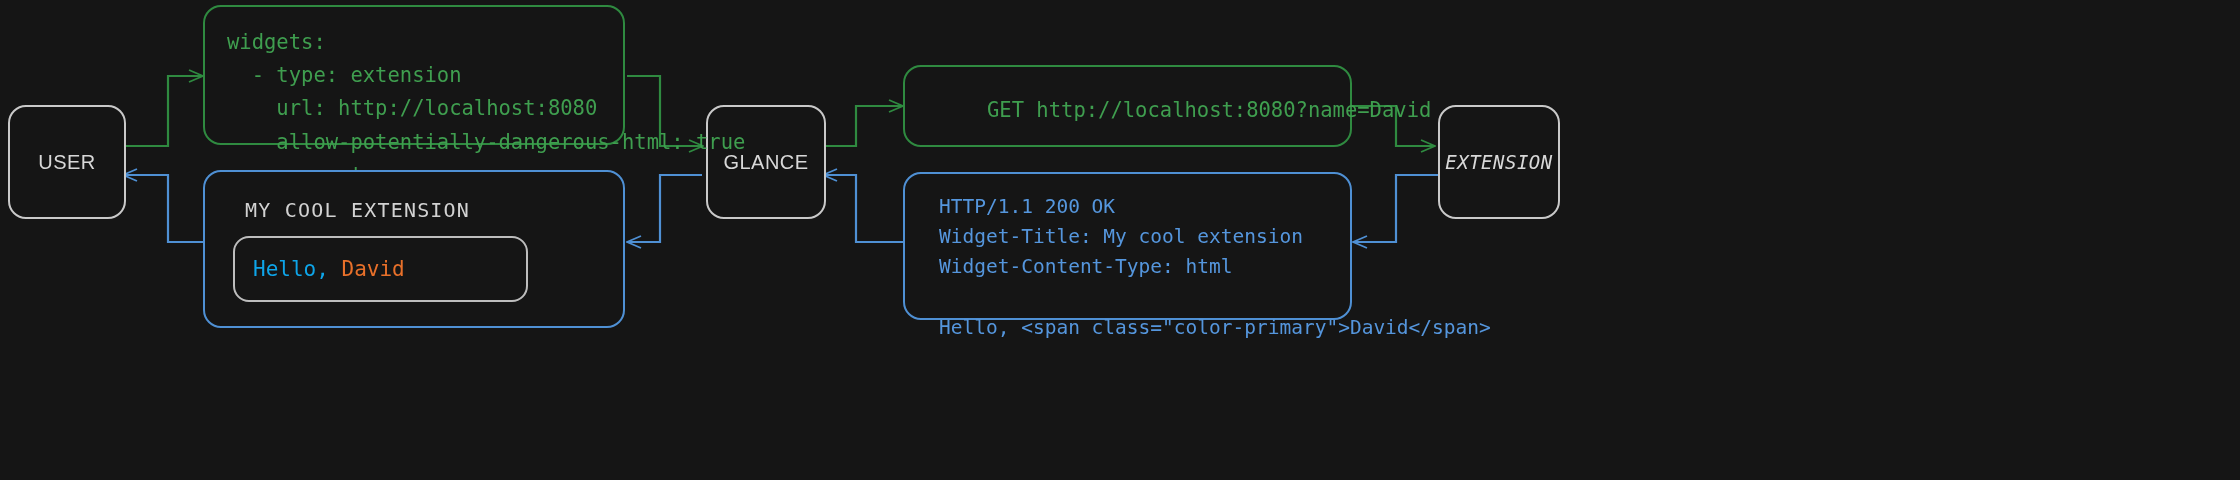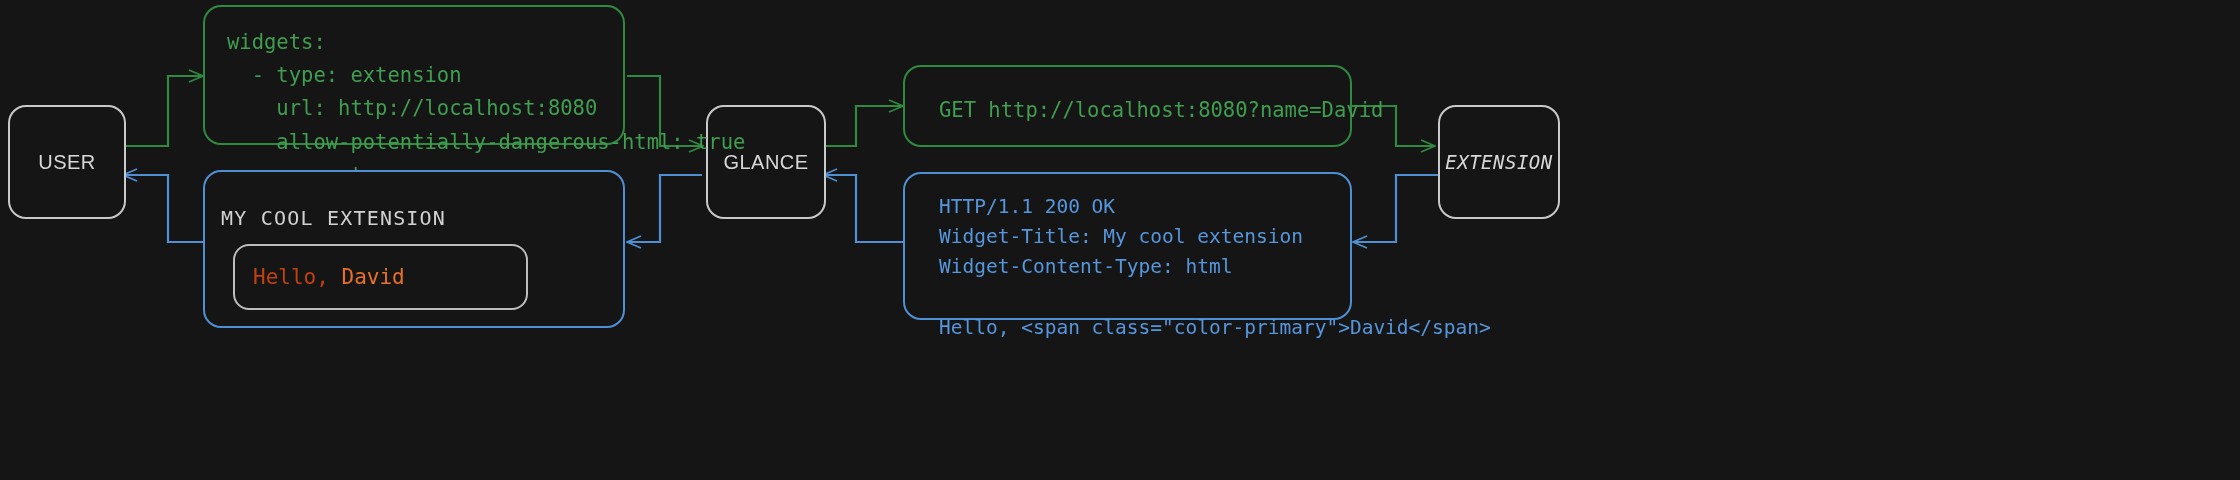--- a/index.html
+++ b/index.html
@@ -22,21 +22,21 @@
   .code{font-family:"DejaVu Sans Mono","Liberation Mono",monospace;
         font-size:20.5px;line-height:1.62;white-space:pre;margin:0;}
   .code.green{color:#3f9e4f;}
   .code.blue{color:#5596dd;}
 
   .widget-title{font-family:"DejaVu Sans Mono","Liberation Mono",monospace;
         font-size:20px;color:#d2d2d2;letter-spacing:1.2px;}
   .widget-inner{border:2px solid #bdbdbd;border-radius:16px;box-sizing:border-box;
         display:flex;align-items:center;}
   .widget-text{font-family:"DejaVu Sans Mono","Liberation Mono",monospace;
-        font-size:21px;color:#c2410c;padding-left:18px;}
+        font-size:21px;color:#0ea5e9;padding-left:18px;}
   .accent{color:#e8702a;}
 </style>
 </head>
 <body>
 
 <div id="stage">
 
   <svg class="wires" viewBox="0 0 2240 480" xmlns="http://www.w3.org/2000/svg">
     <defs>
       <marker id="agr" markerWidth="16" markerHeight="14" refX="14" refY="7" orient="auto" markerUnits="userSpaceOnUse">
@@ -76,34 +76,34 @@
 
   <div class="card green" style="left:203px;top:5px;width:422px;height:140px;">
     <pre class="code green" style="padding:19px 0 0 22px;">widgets:
   - type: extension
     url: http://localhost:8080
     allow-potentially-dangerous-html: true
     parameters:
       name: David</pre>
   </div>
 
-  <div class="card green" style="left:903px;top:65px;width:449px;height:82px;">
+  <div class="card green" style="left:903px;top:65px;width:449px;height:82px;padding-left:48px;">
     <pre class="code green" style="padding:27px 0 0 34px;">GET http://localhost:8080?name=David</pre>
   </div>
 
   <div class="card blue" style="left:903px;top:172px;width:449px;height:148px;">
     <pre class="code blue" style="padding:18px 12px 0 34px;font-size:19.5px;line-height:1.55;">HTTP/1.1 200 OK
 Widget-Title: My cool extension
 Widget-Content-Type: html
 
 Hello, &lt;span class="color-primary"&gt;David&lt;/span&gt;</pre>
   </div>
 
   <div class="card blue" style="left:203px;top:170px;width:422px;height:158px;">
-    <div class="widget-title" style="padding:26px 0 0 16px;margin-top:8px;">MY COOL EXTENSION</div>
+    <div class="widget-title" style="padding:26px 0 0 40px;">MY COOL EXTENSION</div>
     <div class="widget-inner" style="margin:14px 0 0 28px;width:295px;height:66px;">
       <span>
         <span class="widget-text">Hello, </span><span class="widget-text accent" style="padding-left:0;text-align:right;">David</span>
       </span>
     </div>
   </div>
 
 </div>
 
 </body></html>

